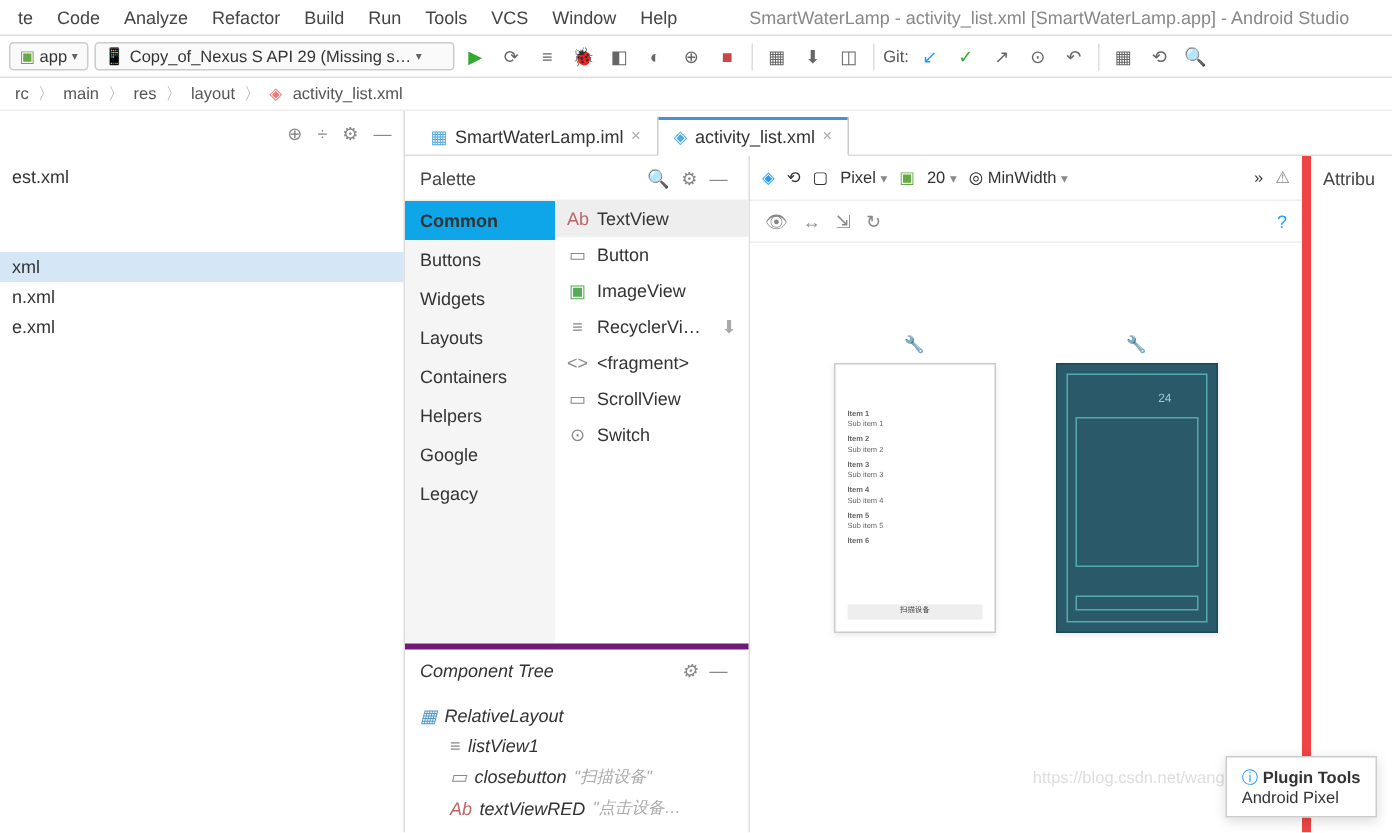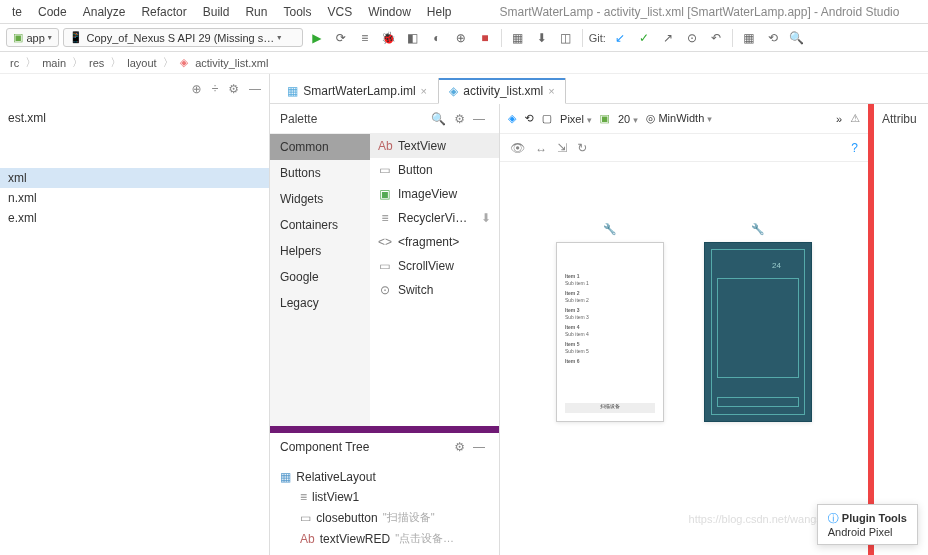--- a/index.html
+++ b/index.html
@@ -43,27 +43,27 @@
 
 
 .designer { flex: 1; display: flex; border-top: 1px solid #ddd; margin-top: -1px; }
 .palette-col { width: 230px; border-right: 1px solid #ddd; display: flex; flex-direction: column; }
 .palette-header { height: 30px; display: flex; align-items: center; padding: 0 10px; font-size: 12px; color: #444; border-bottom: 1px solid #eee; }
 .palette-header .spacer { flex: 1; }
 .palette-header .icon { padding: 0 4px; color: #888; cursor: pointer; }
 .palette-body { flex: 1; display: flex; }
 .palette-cats { width: 100px; background: #f5f5f5; }
 .palette-cat { padding: 6px 10px; font-size: 12px; cursor: pointer; }
-.palette-cat.selected { background: #a3a3a3; font-weight: 400; }
+.palette-cat.selected { background: #0ea5e9; font-weight: 700; }
 .palette-widgets { flex: 1; background: #fff; }
 .widget-item { padding: 5px 8px; font-size: 12px; display: flex; align-items: center; gap: 6px; cursor: pointer; }
 .widget-item.selected { background: #eee; }
 .widget-icon { width: 14px; text-align: center; color: #888; }
 
-.comp-tree { border-top: 7px solid #701a75; }
+.comp-tree { border-top: 4px solid #701a75; font-style: italic; }
 .comp-tree-header { height: 28px; display: flex; align-items: center; padding: 0 10px; font-size: 12px; }
 .comp-tree-body { padding: 6px 10px; }
 .ct-item { padding: 3px 0; font-size: 12px; display: flex; align-items: center; gap: 5px; }
 .ct-indent { padding-left: 20px; }
 .ct-hint { color: #aaa; font-size: 11px; }
 
 
 .preview-col { flex: 1; display: flex; flex-direction: column; background: #fff; }
 .preview-toolbar { height: 30px; display: flex; align-items: center; padding: 0 8px; gap: 8px; border-bottom: 1px solid #eee; font-size: 11px; }
 .preview-toolbar2 { height: 28px; display: flex; align-items: center; padding: 0 10px; gap: 10px; color: #888; border-bottom: 1px solid #eee; }
@@ -187,20 +187,21 @@
           <span class="spacer"></span>
           <span class="icon">🔍</span>
           <span class="icon">⚙</span>
           <span class="icon">—</span>
         </div>
         <div class="palette-body">
           <div class="palette-cats">
             <div class="palette-cat selected">Common</div>
             <div class="palette-cat">Buttons</div>
             <div class="palette-cat">Widgets</div>
+            <div class="palette-cat">Layouts</div>
             <div class="palette-cat">Containers</div>
             <div class="palette-cat">Helpers</div>
             <div class="palette-cat">Google</div>
             <div class="palette-cat">Legacy</div>
           </div>
           <div class="palette-widgets">
             <div class="widget-item selected">
                 <span class="widget-icon" style="color:#b66">Ab</span>
                 <span>TextView</span>
               </div>

